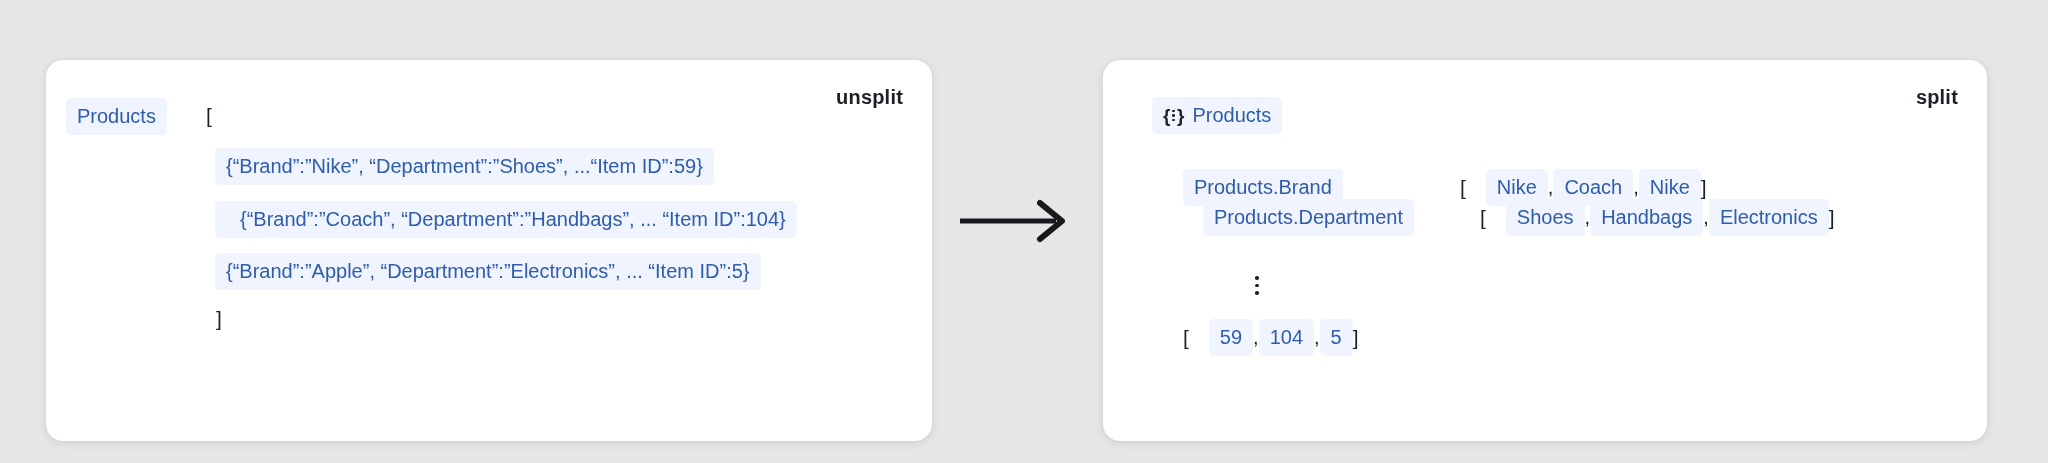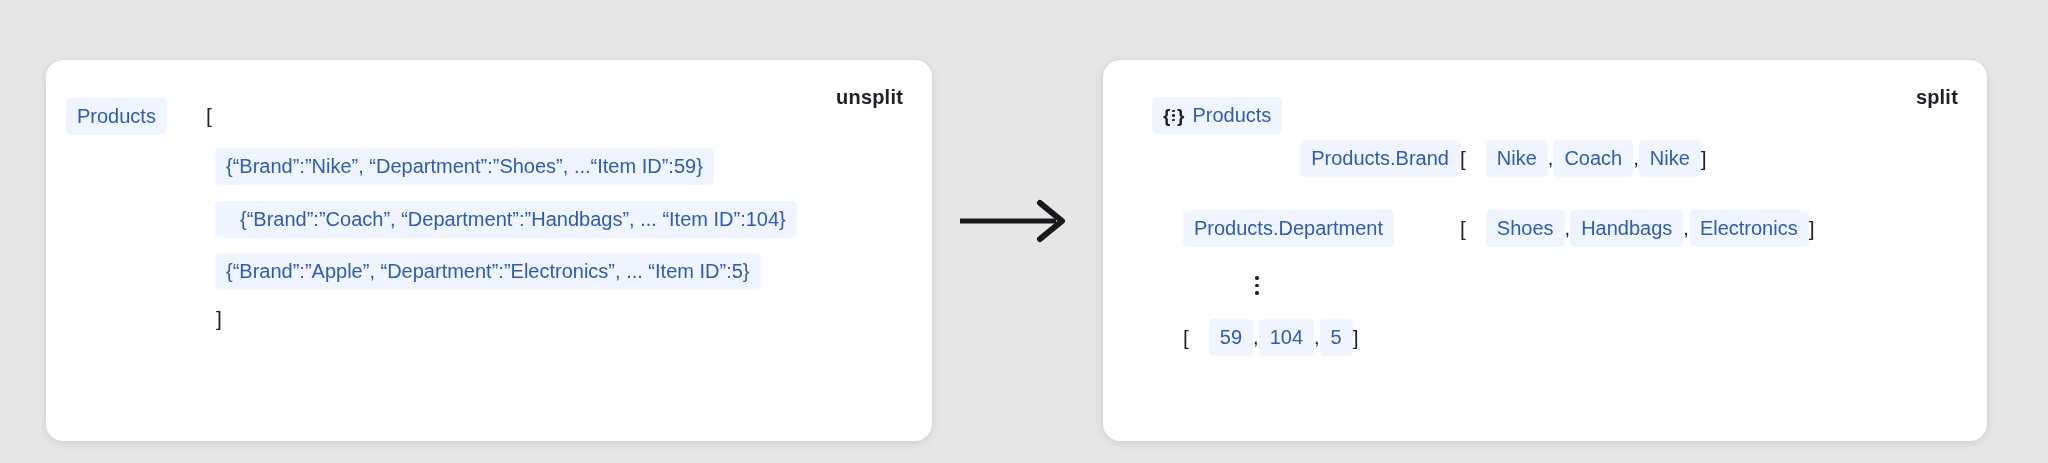--- a/index.html
+++ b/index.html
@@ -49,22 +49,22 @@
     display:inline-flex;align-items:center;gap:8px;
   }
   .braces-icon{
     display:inline-flex;align-items:center;gap:1px;
     color:#1d2127;font-weight:600;font-size:19px;line-height:19px;
   }
   .dotcol{display:inline-flex;flex-direction:column;gap:2px;padding:0 1px;}
   .dotcol i{width:2.6px;height:2.6px;border-radius:50%;background:#1d2127;}
 
   .srow{position:absolute;left:80px;display:flex;align-items:center;}
-  .srow.r0{top:80px;text-align:right;}
-  .srow.r1{top:150px;}
+  .srow.r0{top:109px;}
+  .srow.r1{top:139px;margin-left:20px;}
   .srow.r2{top:259px;}
   .label-cell{width:277px;flex:0 0 277px;}
   .vals{display:flex;align-items:center;gap:0;margin-left:20px;}
 
   .vdots{
     position:absolute;left:152px;top:216px;
     display:flex;flex-direction:column;gap:4px;
   }
   .vdots i{width:3.6px;height:3.6px;border-radius:50%;background:#1d2127;}
 

